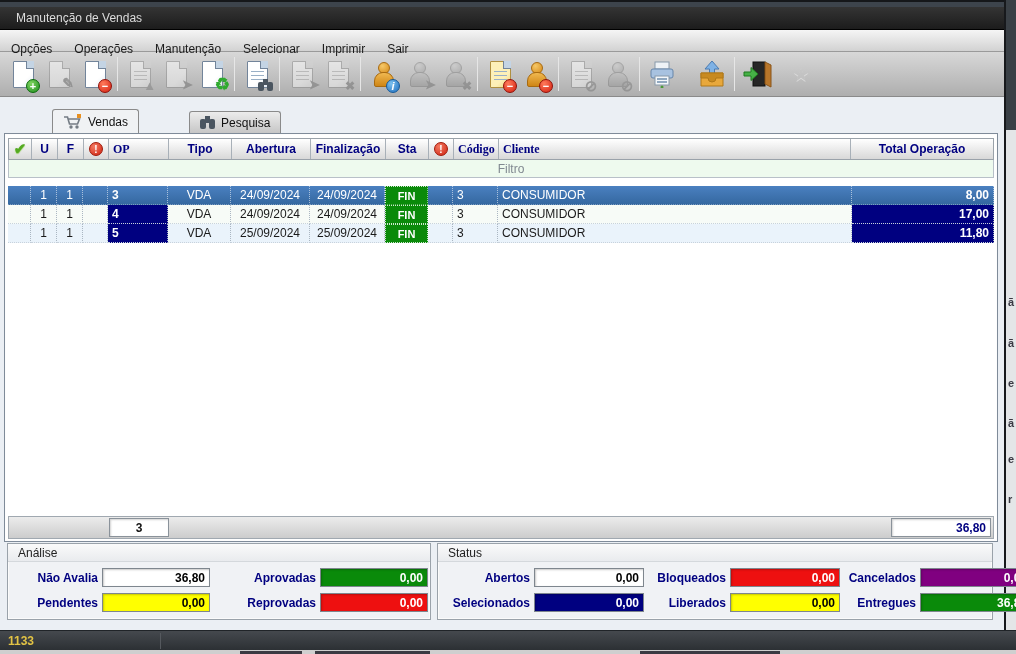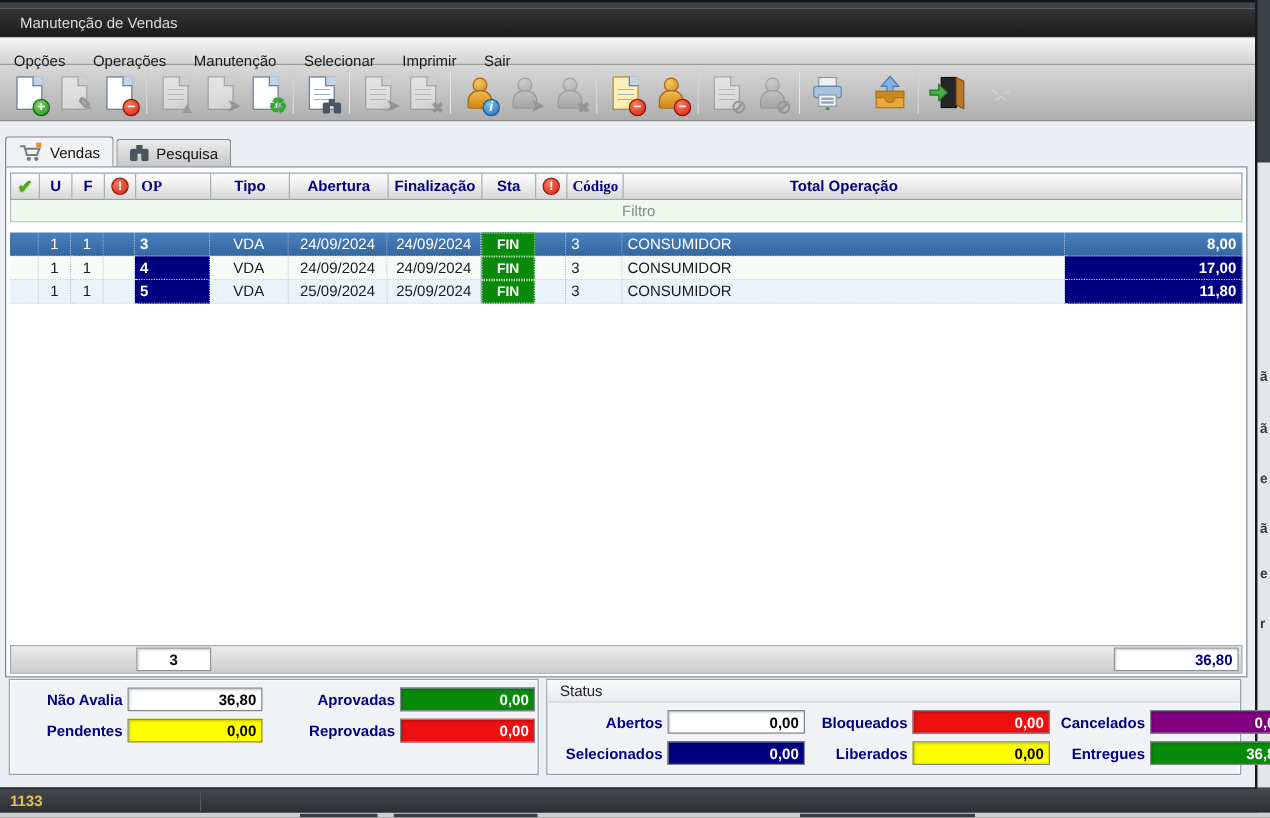--- a/index.html
+++ b/index.html
@@ -52,21 +52,21 @@
                     background:radial-gradient(circle at 35% 30%,#f6c868,#d68a18); border:1px solid #a86a10; }
   .person::after  { content:""; position:absolute; bottom:1px; left:1px; width:18px; height:13px;
                     border-radius:9px 9px 2px 2px;
                     background:linear-gradient(#f0b850,#cf8616); border:1px solid #a86a10; }
 
   .star-icon { color:#c4c4c4; font-size:19px; text-shadow:0 1px 0 #fff; }
 
   
   .tabs { display:flex; margin:12px 0 0 4px; height:24px; position:relative; z-index:2; }
   .tab { display:flex; align-items:center; gap:6px; padding:0 10px; border:1px solid #8a8a8a; border-bottom:none;
-         border-radius:3px 3px 0 0; margin-right:2px; color:#111; }
+         border-radius:3px 3px 0 0; margin-right:2px; color:#111;margin-left:48px; }
   .tab.active { background:#f0f2f4; height:24px; }
   .tab.inactive { background:linear-gradient(#ececec,#c6c6c6); height:22px; margin-top:2px; }
 
   
   .tab-panel { position:absolute; left:4px; top:126px; width:994px; height:409px;
                border:1px solid #7f8b99; background:#fff; box-shadow:inset 0 0 0 1px #fdfdfd; padding:4px 3px 0 3px; }
   .grid { position:relative; width:100%; height:100%; }
   .grid-row { display:grid; grid-template-columns:23px 26px 26px 25px 60px 63px 79px 75px 43px 25px 45px 1fr 142px; }
   .hdr { height:22px; border:1px solid #9aa2aa; background:linear-gradient(#ffffff,#d8d8d8); }
   .hdr .cell { display:flex; align-items:center; justify-content:center; color:#000080; font-weight:bold;
@@ -304,20 +304,21 @@
           </div>
         <div class="cell left">OP</div>
         <div class="cell">Tipo</div>
         <div class="cell">Abertura</div>
         <div class="cell">Finalização</div>
         <div class="cell">Sta</div>
         <div class="cell">
             <span class="alert-glyph">!</span>
           </div>
         <div class="cell left">Código</div>
+        <div class="cell left">Cliente</div>
         <div class="cell">Total Operação</div>
       </div>
 
       <div class="filter-row">
         <span>Filtro</span>
       </div>
       <div class="spacer-row"></div>
 
       <div class="grid-row drow selected">
         <div class="cell"></div>
@@ -368,20 +369,21 @@
       </div>
 
       <div class="grid-footer">
         <div class="foot-box foot-count">3</div>
         <div class="foot-box foot-total">36,80</div>
       </div>
     </div>
   </div>
 
   <div class="groupbox gb-analise">
+    <div class="gb-title">Análise</div>
     <div class="gb-body">
       <span class="f-label">Não Avalia</span>
       <span class="vbox white">36,80</span>
       <span class="f-label">Aprovadas</span>
       <span class="vbox green">0,00</span>
       <span class="f-label">Pendentes</span>
       <span class="vbox yellow">0,00</span>
       <span class="f-label">Reprovadas</span>
       <span class="vbox red">0,00</span>
     </div>

